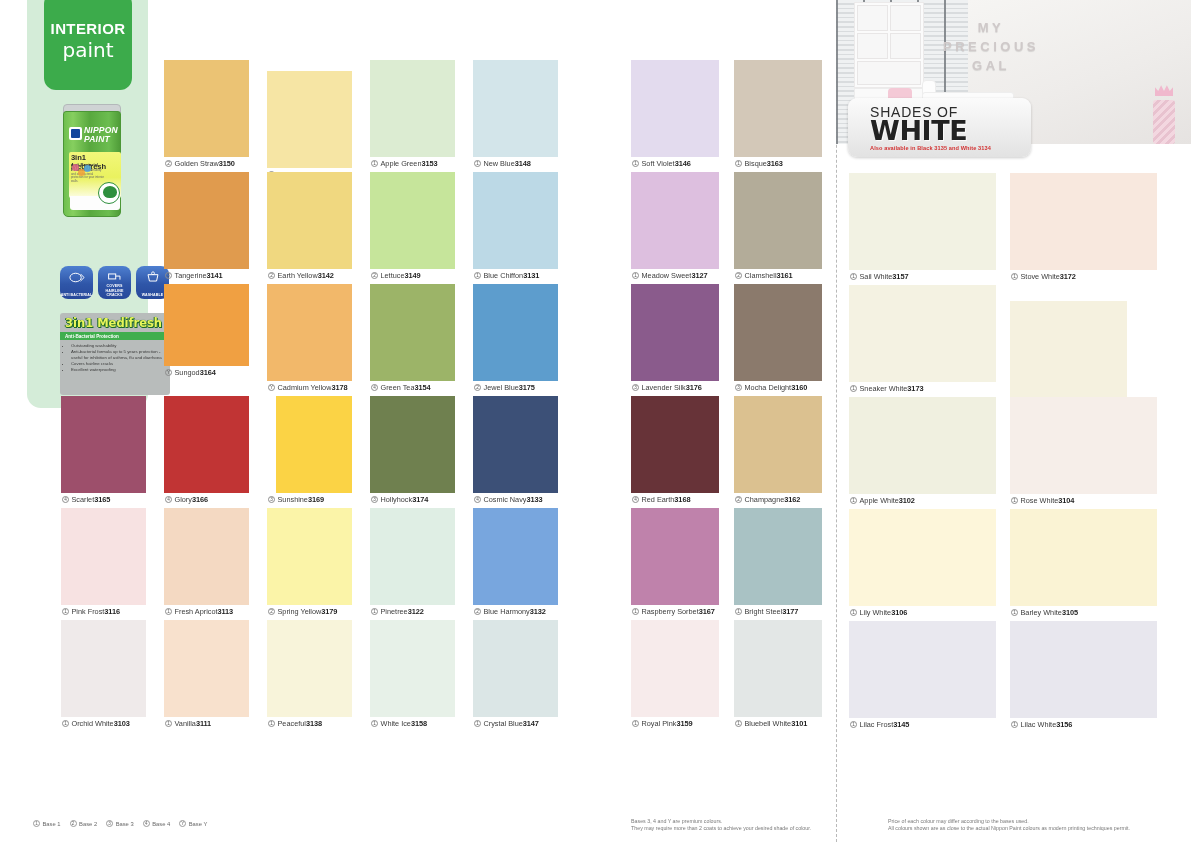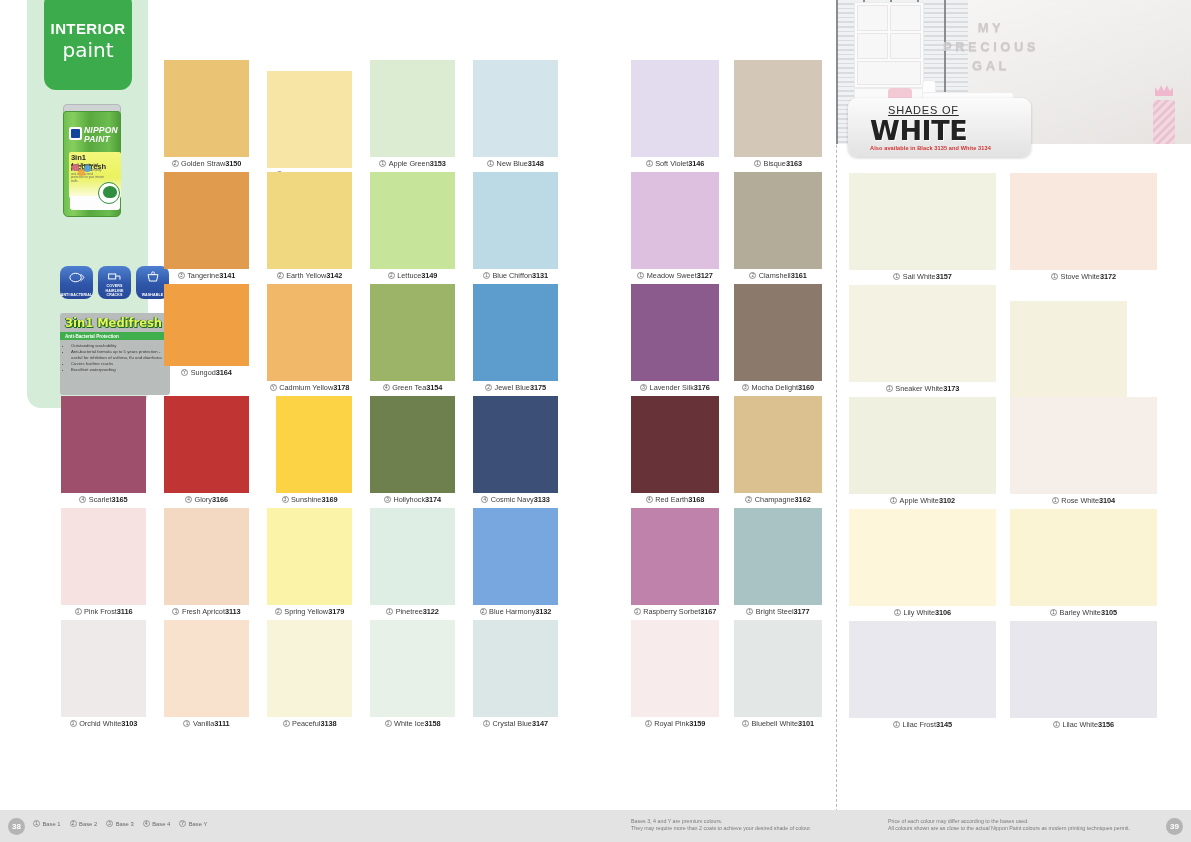--- a/index.html
+++ b/index.html
@@ -59,21 +59,21 @@
      text-shadow: 0 0 1px #1d6a2a, 1px 1px 0 #1d6a2a, -1px 0 0 #1d6a2a, 0 1px 0 #1d6a2a; font-family:"DejaVu Sans", sans-serif;}
   .medi-s { margin:2px 0 0 0; background:#3fae4d; color:#fff; font-size:4.6px; font-weight:bold; padding:1.5px 5px; }
   .medi ul { margin:3px 0 0 11px; padding:0; }
   .medi li { font-size:4.3px; line-height:5.2px; color:#3a3a3a; margin-bottom:1.2px; }
 
   
   .sw { position:absolute; }
   .sw .chip { width:100%; height:100%; }
   .cap {
     position:absolute; left:0; right:0; top:100%; height:12px;
-    display:flex; align-items:center; justify-content:center;
+    display:flex; align-items:center; justify-content:flex-start;
     font-size:7.3px; color:#3c3c3c; padding:0 1px;
   }
   .cap .nm { display:flex; align-items:center; gap:2.5px; white-space:nowrap; overflow:hidden; }
   .cap .code { font-weight:bold; font-size:7.4px; color:#1f1f1f; letter-spacing:-.1px; }
   .basebadge {
     display:inline-block; min-width:7px; height:7px; line-height:6.6px; border-radius:50%;
     border:.7px solid #8d8d8d; text-align:center; font-size:4.6px; color:#555; padding:0 .5px;
   }
 
   
@@ -102,21 +102,21 @@
      clip-path:polygon(0% 100%,0% 28%,18% 58%,34% 10%,50% 58%,66% 10%,82% 58%,100% 28%,100% 100%);}
   .ph-dress{position:absolute; left:2px; top:16px; width:22px; height:44px; border-radius:3px;
      background:repeating-linear-gradient(135deg,#f3d7e0 0 3px,#e8c2cf 3px 6px);}
 
   
   .banner {
     position:absolute; left:848px; top:98px; width:183px; height:59px;
     background:linear-gradient(180deg,#fbfbfb 0%,#ededed 58%,#e2e2e2 100%);
     border-radius:9px; box-shadow:0 1px 3px rgba(0,0,0,.2);
   }
-  .banner .b1 { position:absolute; left:40px; top:6px; font-size:11px; color:#2b2b2b; letter-spacing:.8px;text-decoration:underline; }
+  .banner .b1 { position:absolute; left:22px; top:6px; font-size:14px; color:#2b2b2b; letter-spacing:.8px; }
   .banner .b2 { position:absolute; left:22px; top:17px; font-size:27px; font-weight:bold; color:#222; letter-spacing:-.4px;
      font-family:"DejaVu Sans", sans-serif; text-shadow:1px 1px 0 rgba(255,255,255,.75);}
   .banner .b3 { position:absolute; left:22px; top:47px; font-size:5.6px; color:#d23232; font-weight:bold; letter-spacing:.1px;}
 
   
   .footer { position:absolute; left:0; top:810px; width:1191px; height:32px; background:#e3e3e3; }
   .pagenum {
     position:absolute; top:8px; width:17px; height:17px; border-radius:50%;
     background:#b4b4b4; color:#fff; font-size:8px; font-weight:bold;
     display:flex; align-items:center; justify-content:center;
@@ -719,24 +719,20 @@
       <div class="ph-dress"></div>
     </div>
   </div>
 
   <div class="banner">
     <div class="b1">SHADES OF</div>
     <div class="b2">WHITE</div>
     <div class="b3">Also available in Black 3135 and White 3134</div>
   </div>
 
-  <div class="footer">
-    <div class="pagenum pg-left">38</div>
-    <div class="pagenum pg-right">39</div>
-  </div>
   <div class="legend" id="base-legend">
       <span class="item">
         <span class="basebadge">1</span>
         <span>Base 1</span>
       </span>
       <span class="item">
         <span class="basebadge">2</span>
         <span>Base 2</span>
       </span>
       <span class="item">

